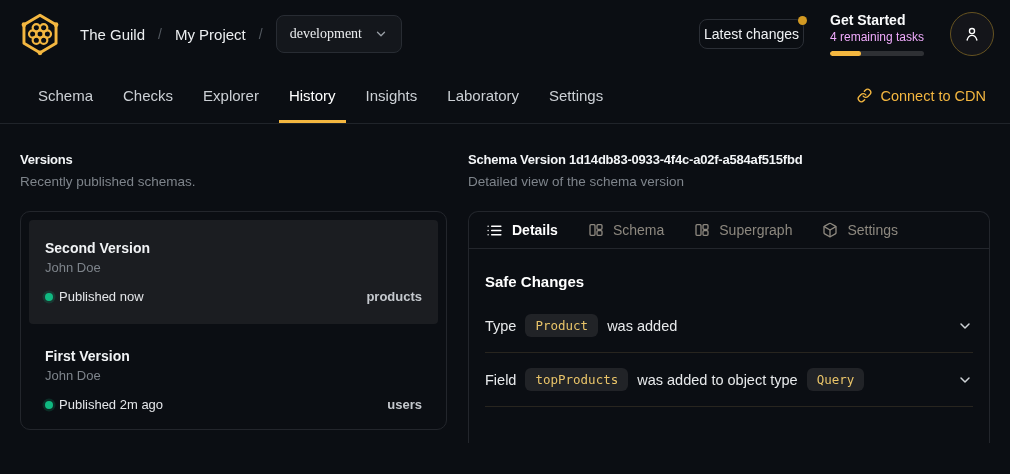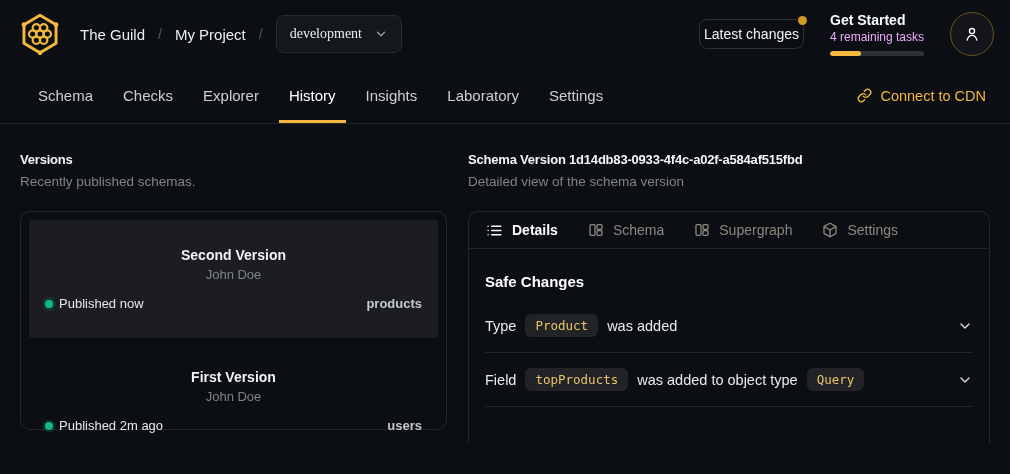--- a/index.html
+++ b/index.html
@@ -46,21 +46,21 @@
   .nav-tab.active { color:#ffffff; border-bottom-color:var(--accent,#f4b740); }
   .cdn-link { display:flex; align-items:center; gap:8px; color:var(--accent,#f4b740);
     font-size:14.5px; cursor:pointer; text-decoration:none; }
 
   
   .main { display:grid; grid-template-columns:427px 522px; gap:21px; padding:28px 20px 0; }
   .panel-title { font-size:13px; font-weight:700; color:#f3f5f7; letter-spacing:-0.2px; }
   .panel-sub { margin-top:7px; font-size:13.5px; color:#7e848b; }
 
   .versions-card { margin-top:22px; border:1px solid #23262c; border-radius:10px; padding:8px; height:219px; }
-  .version-item { padding:27px 16px; border-radius:4px; cursor:pointer;text-align:center; }
+  .version-item { padding:20px 16px; border-radius:4px; cursor:pointer; }
   .version-item.selected { background:#1b1d21; }
   .version-item + .version-item { margin-top:4px; }
   .vi-title { font-size:14px; font-weight:600; color:#f1f3f5; }
   .vi-author { margin-top:4px; font-size:13px; color:#7e848b; }
   .vi-row { margin-top:14px; display:flex; align-items:center; gap:6px; }
   .status-dot { width:8px; height:8px; border-radius:50%; background:var(--green,#10b981);
     box-shadow:0 0 0 2.5px rgba(16,185,129,.18); }
   .vi-status { font-size:13px; color:#e4e6e9; }
   .vi-service { margin-left:auto; font-size:13px; font-weight:700; color:#c4c8cd; }
 

